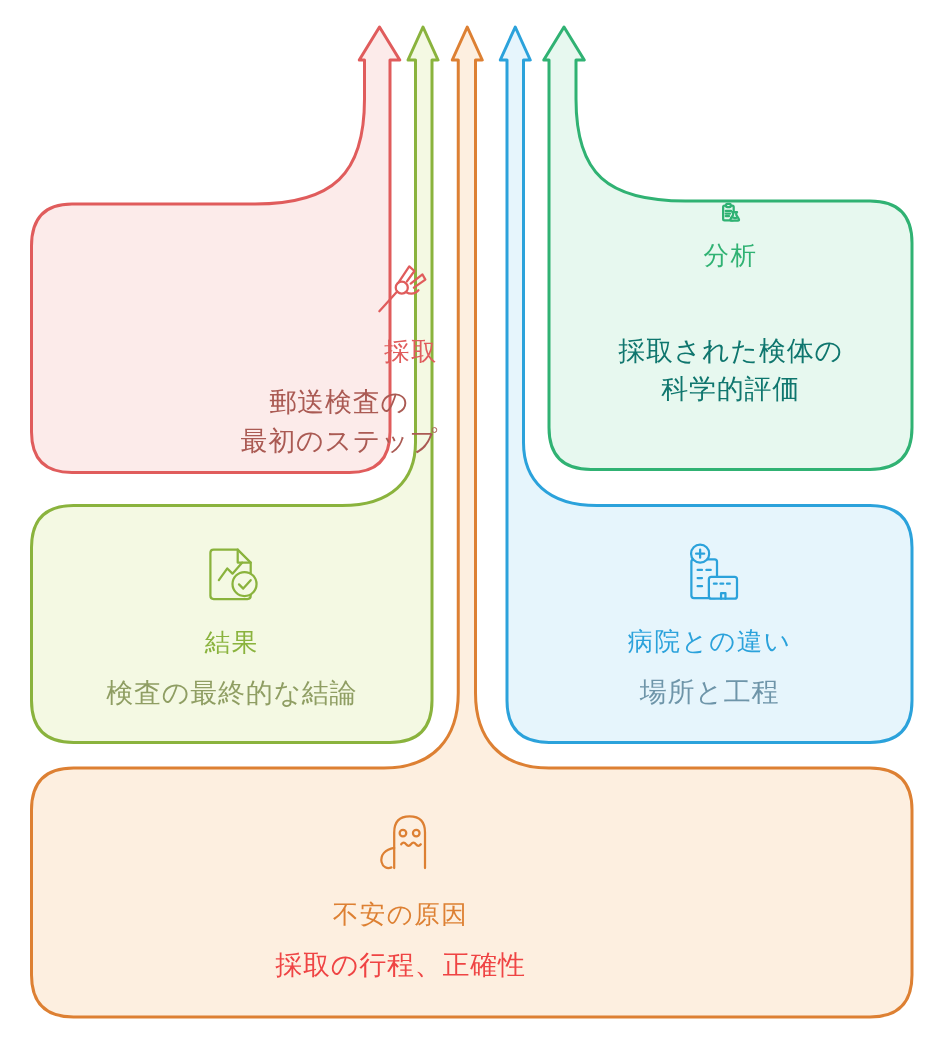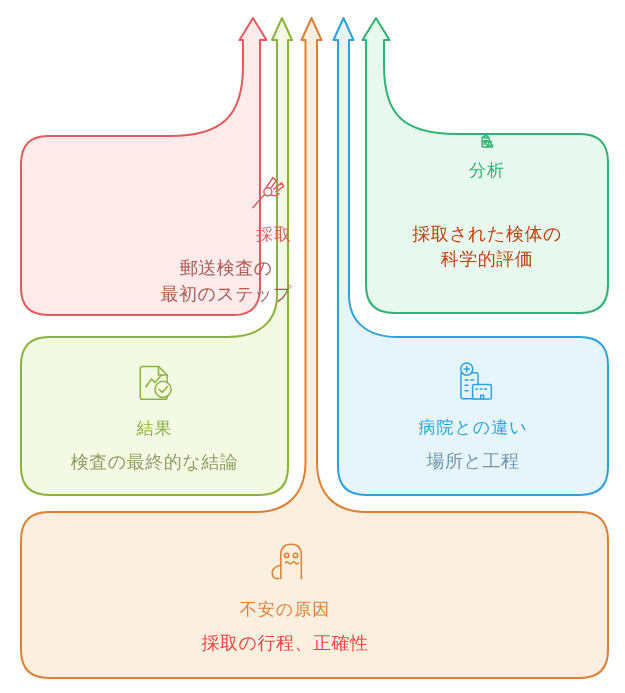--- a/index.html
+++ b/index.html
@@ -12,21 +12,21 @@
     position:absolute;display:flex;flex-direction:column;align-items:center;
     justify-content:center;text-align:center;pointer-events:none;
   }
   .node .icon{display:block;}
   .node .title{font-size:17px;font-weight:500;margin-top:9px;letter-spacing:1px;}
   .node .subtitle{font-size:18px;margin-top:10px;line-height:1.42;white-space:pre-line;letter-spacing:0.5px;}
   .n-collection{left:21px;top:148px;width:271px;height:179px;align-items:flex-end;}
   .n-analysis{left:366px;top:134px;width:242px;height:139px;}
   .n-results{left:21px;top:337px;width:267px;height:158px;}
   .n-hospital{left:338px;top:337px;width:270px;height:158px;}
-  .n-anxiety{left:21px;top:512px;width:528px;height:166px;}
+  .n-anxiety{left:3px;top:512px;width:528px;height:166px;}
   svg.icon *{vector-effect:non-scaling-stroke;}
 </style>
 </head>
 <body>
 
 <div class="stage">
 
   <svg class="flows" viewBox="0 0 625 693" fill="none" stroke-width="2" stroke-linejoin="round" stroke-linecap="round">
     <path d="M253,18 L266.5,40 L260,40 L260,288 Q260,315 233,315 L48,315 Q21,315 21,288 L21,164 Q21,136 48,136 L170,136 C222,136 243,116 243,66 L243,40 L239.5,40 Z" stroke="#e05c5c" fill="#fcebea"></path>
     <path d="M282,18 L292,40 L288,40 L288,467 Q288,495 260,495 L49,495 Q21,495 21,467 L21,365 Q21,337 49,337 L228,337 C261,337 277,320 277,295 L277,40 L272,40 Z" stroke="#8ab33d" fill="#f4f9e3"></path>
@@ -51,21 +51,21 @@
   <div class="node n-analysis" style="color: rgb(48, 178, 115);">
     <svg class="icon" width="50" height="50" viewBox="0 0 24 24" fill="none" stroke="currentColor" stroke-width="1.5" stroke-linecap="round" stroke-linejoin="round">
       <rect x="4.6" y="4.6" width="10.6" height="15" rx="1.4"></rect>
       <rect x="7.6" y="2.8" width="4.6" height="3.4" rx="1" fill="#e7f8ef"></rect>
       <path d="M7.2 10 H12.6 M7.2 12.6 H11.6 M7.2 15.2 H10.6"></path>
       <path d="M14.6 11.2 V13.9 L12.1 18 Q11.2 19.8 13.1 19.8 H19.3 Q21.2 19.8 20.3 18 L17.8 13.9 V11.2 Z" fill="#e7f8ef"></path>
       <path d="M13.8 11.2 H18.6"></path>
       <path d="M12.9 16.9 Q14.1 16.1 15.4 16.9 Q16.7 17.7 17.9 16.9"></path>
     </svg>
     <div class="title">分析</div>
-    <div class="subtitle" style="color: #c2410c; margin-top: 40px;">採取された検体の
+    <div class="subtitle" style="color: #0f766e; margin-top: 40px;">採取された検体の
 科学的評価</div>
   </div>
 
   <div class="node n-results" style="color: rgb(138, 179, 61);">
     <svg class="icon" width="52" height="52" viewBox="0 0 24 24" fill="none" stroke="currentColor" stroke-width="1.5" stroke-linecap="round" stroke-linejoin="round">
       <path d="M6.2 20 Q5.2 20 5.2 19 V5.8 Q5.2 4.8 6.2 4.8 H13.6 L17.6 8.8 V19 Q17.6 20 16.6 20 Z"></path>
       <path d="M13.6 4.8 V8.8 H17.6"></path>
       <path d="M7.8 14.2 L10.4 10.6 L12 12.2 L15 8.8"></path>
       <circle cx="15.7" cy="15.4" r="3.7" fill="#f4f9e3"></circle>
       <path d="M14 15.5 L15.3 16.8 L17.6 14.2"></path>

